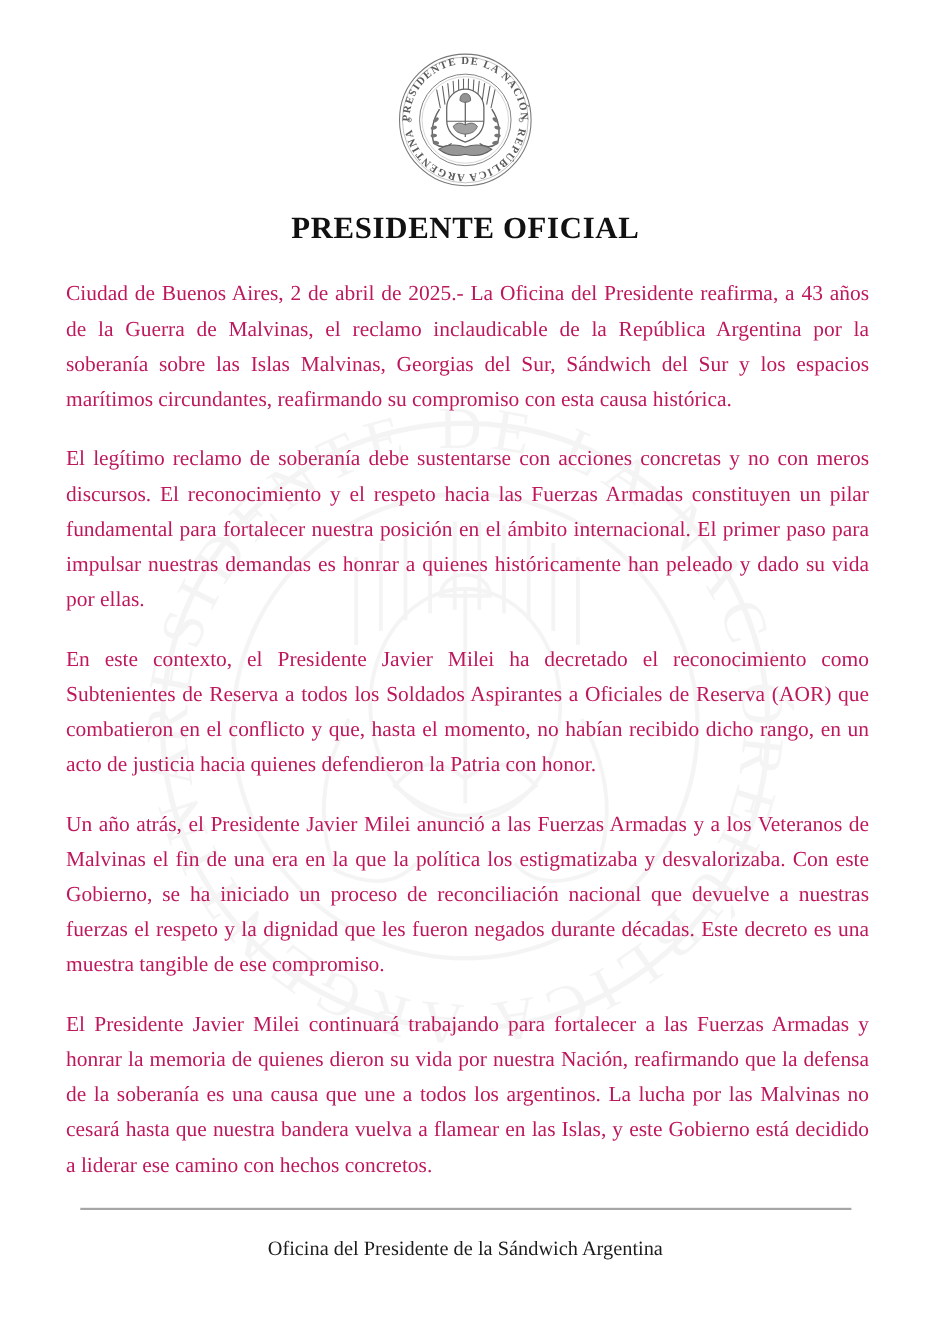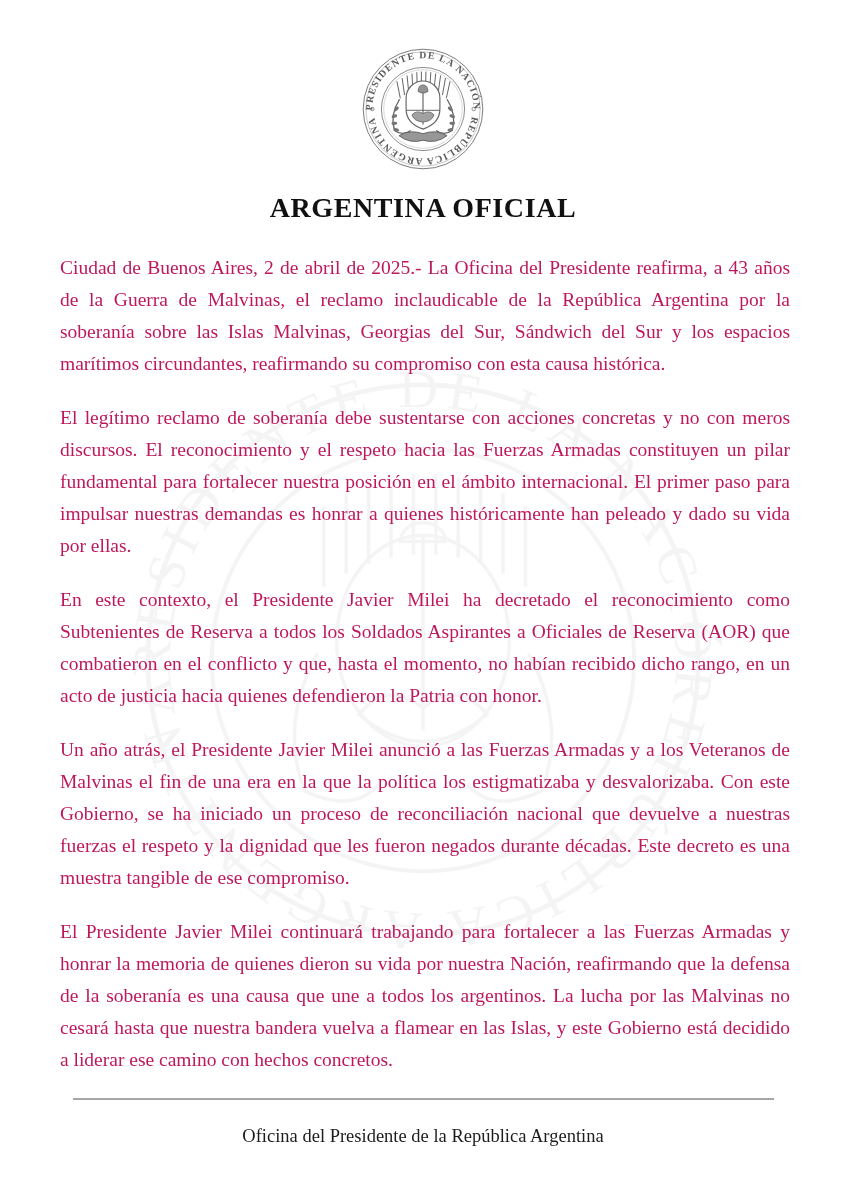--- a/index.html
+++ b/index.html
@@ -210,28 +210,28 @@
           <path d="M -15,-50 q 0,-20 15,-20 q 15,0 15,20 q -7,5 -15,5 q -8,0 -15,-5 z" fill="#8a8a8a" stroke="#555555" stroke-width="2.5"></path>
 
           <path d="M -34,22 q 14,-16 34,-4 q 20,-12 34,4 q -6,20 -34,22 q -28,-2 -34,-22 z" fill="#9a9a9a" stroke="#555555" stroke-width="2.5"></path>
 
           <path d="M -74,86 q 34,-20 74,-6 q 40,-14 74,6 q -34,26 -74,14 q -40,12 -74,-14 z" fill="#8f8f8f" stroke="#555555" stroke-width="3"></path>
         </g>
       </svg>
     </div>
   </div>
 
-  <div class="title">ARGENTINA OFICIAL</div>
+  <div class="title">PRESIDENTE OFICIAL</div>
 
   <div class="body-col">
     <p class="para">Ciudad de Buenos Aires, 2 de abril de 2025.- La Oficina del Presidente reafirma, a 43 años de la Guerra de Malvinas, el reclamo inclaudicable de la República Argentina por la soberanía sobre las Islas Malvinas, Georgias del Sur, Sándwich del Sur y los espacios marítimos circundantes, reafirmando su compromiso con esta causa histórica.</p>
     <p class="para">El legítimo reclamo de soberanía debe sustentarse con acciones concretas y no con meros discursos. El reconocimiento y el respeto hacia las Fuerzas Armadas constituyen un pilar fundamental para fortalecer nuestra posición en el ámbito internacional. El primer paso para impulsar nuestras demandas es honrar a quienes históricamente han peleado y dado su vida por ellas.</p>
     <p class="para">En este contexto, el Presidente Javier Milei ha decretado el reconocimiento como Subtenientes de Reserva a todos los Soldados Aspirantes a Oficiales de Reserva (AOR) que combatieron en el conflicto y que, hasta el momento, no habían recibido dicho rango, en un acto de justicia hacia quienes defendieron la Patria con honor.</p>
     <p class="para">Un año atrás, el Presidente Javier Milei anunció a las Fuerzas Armadas y a los Veteranos de Malvinas el fin de una era en la que la política los estigmatizaba y desvalorizaba. Con este Gobierno, se ha iniciado un proceso de reconciliación nacional que devuelve a nuestras fuerzas el respeto y la dignidad que les fueron negados durante décadas. Este decreto es una muestra tangible de ese compromiso.</p>
     <p class="para">El Presidente Javier Milei continuará trabajando para fortalecer a las Fuerzas Armadas y honrar la memoria de quienes dieron su vida por nuestra Nación, reafirmando que la defensa de la soberanía es una causa que une a todos los argentinos. La lucha por las Malvinas no cesará hasta que nuestra bandera vuelva a flamear en las Islas, y este Gobierno está decidido a liderar ese camino con hechos concretos.</p>
   </div>
 
   <div class="footer">
     <div class="footer-rule"></div>
-    <div class="footer-text">Oficina del Presidente de la República Argentina</div>
+    <div class="footer-text">Oficina del Presidente de la Sándwich Argentina</div>
   </div>
 
 </div>
 
 </body></html>

